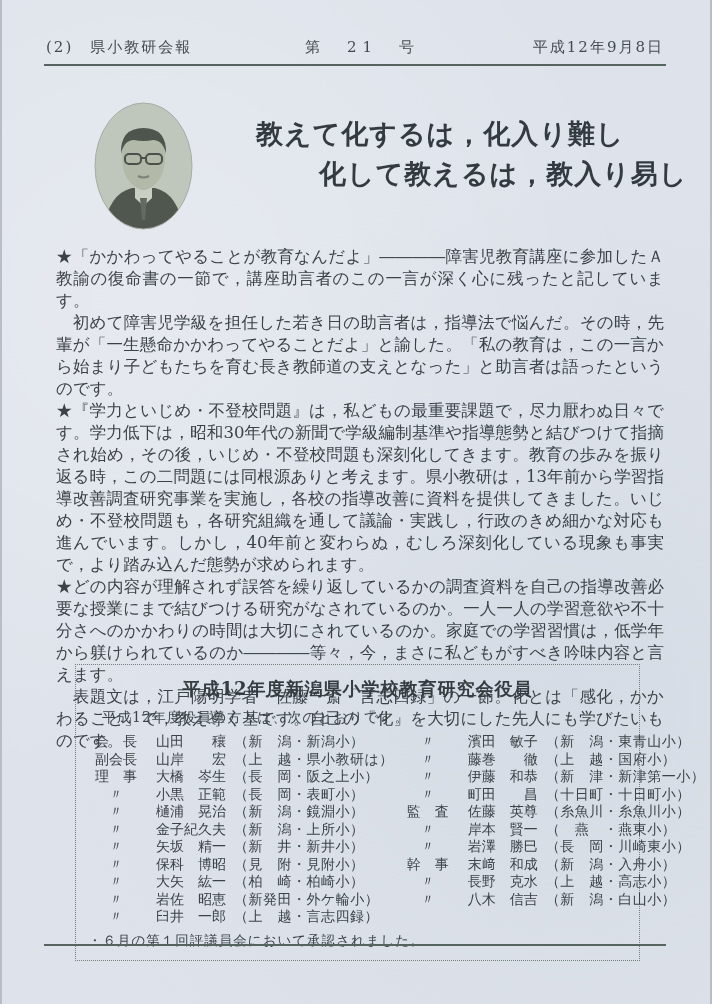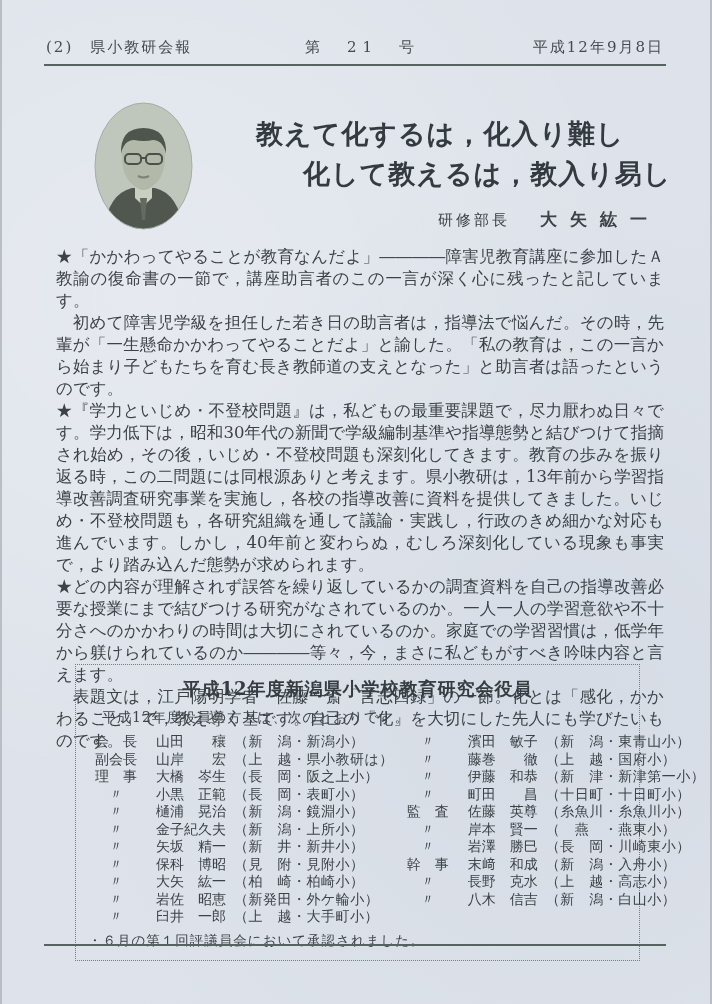--- a/index.html
+++ b/index.html
@@ -34,21 +34,21 @@
   
   .masthead{position:absolute;top:100px;left:92px;right:46px;height:136px;}
   .photo{
     position:absolute;left:0;top:2px;width:99px;height:128px;
   }
   .title-block{position:absolute;left:162px;top:14px;right:0;}
   .title-line{
     font-size:27px;font-weight:600;color:#333b40;
     letter-spacing:1px;white-space:nowrap;line-height:40px;
   }
-  .title-line.l2{margin-left:47px;}
+  .title-line.l2{margin-left:63px;}
   .byline{
     margin-top:14px;display:flex;justify-content:flex-end;
     align-items:baseline;gap:30px;padding-right:4px;
   }
   .byline .role{font-size:15px;letter-spacing:3px;}
   .byline .name{font-size:17px;letter-spacing:13px;font-weight:600;}
   
   .article{
     position:absolute;top:246px;left:54px;right:46px;
     font-size:16.5px;line-height:22px;text-align:justify;
@@ -106,24 +106,20 @@
         <rect x="31" y="52" width="16" height="10" rx="4" fill="none" stroke="#49514b" stroke-width="2"></rect>
         <rect x="52" y="52" width="16" height="10" rx="4" fill="none" stroke="#49514b" stroke-width="2"></rect>
         <line x1="47" y1="56" x2="52" y2="56" stroke="#49514b" stroke-width="2"></line>
         <path d="M44 74 Q49.5 77 55 74" fill="none" stroke="#7d8477" stroke-width="2"></path>
       </g>
       <ellipse cx="49.5" cy="64" rx="48.5" ry="63" fill="none" stroke="#a7aea6" stroke-width="1"></ellipse>
     </svg>
     <div class="title-block">
       <div class="title-line l1">教えて化するは，化入り難し</div>
       <div class="title-line l2">化して教えるは，教入り易し</div>
-      <div class="byline">
-        <span class="role">研修部長</span>
-        <span class="name">大矢紘一</span>
-      </div>
     </div>
   </div>
 
   <div class="article">
 
       <p>★「かかわってやることが教育なんだよ」――――障害児教育講座に参加したＡ教諭の復命書の一節で，講座助言者のこの一言が深く心に残ったと記しています。</p>
 
       <p>　初めて障害児学級を担任した若き日の助言者は，指導法で悩んだ。その時，先輩が「一生懸命かかわってやることだよ」と諭した。「私の教育は，この一言から始まり子どもたちを育む長き教師道の支えとなった」と助言者は語ったというのです。</p>
 
       <p>★『学力といじめ・不登校問題』は，私どもの最重要課題で，尽力厭わぬ日々です。学力低下は，昭和30年代の新聞で学級編制基準や指導態勢と結びつけて指摘され始め，その後，いじめ・不登校問題も深刻化してきます。教育の歩みを振り返る時，この二問題には同根源ありと考えます。県小教研は，13年前から学習指導改善調査研究事業を実施し，各校の指導改善に資料を提供してきました。いじめ・不登校問題も，各研究組織を通して議論・実践し，行政のきめ細かな対応も進んでいます。しかし，40年前と変わらぬ，むしろ深刻化している現象も事実で，より踏み込んだ態勢が求められます。</p>
@@ -195,21 +191,21 @@
 
           <div class="r-row">
             <span class="r-role">〃</span>
             <span class="r-name">岩佐　昭恵</span>
             <span class="r-school">（新発田・外ケ輪小）</span>
           </div>
 
           <div class="r-row">
             <span class="r-role">〃</span>
             <span class="r-name">臼井　一郎</span>
-            <span class="r-school">（上　越・大手町小）</span>
+            <span class="r-school">（上　越・言志四録）</span>
           </div>
         </div>
       <div class="r-col">
 
           <div class="r-row">
             <span class="r-role">〃</span>
             <span class="r-name">濱田　敏子</span>
             <span class="r-school">（新　潟・東青山小）</span>
           </div>
 

